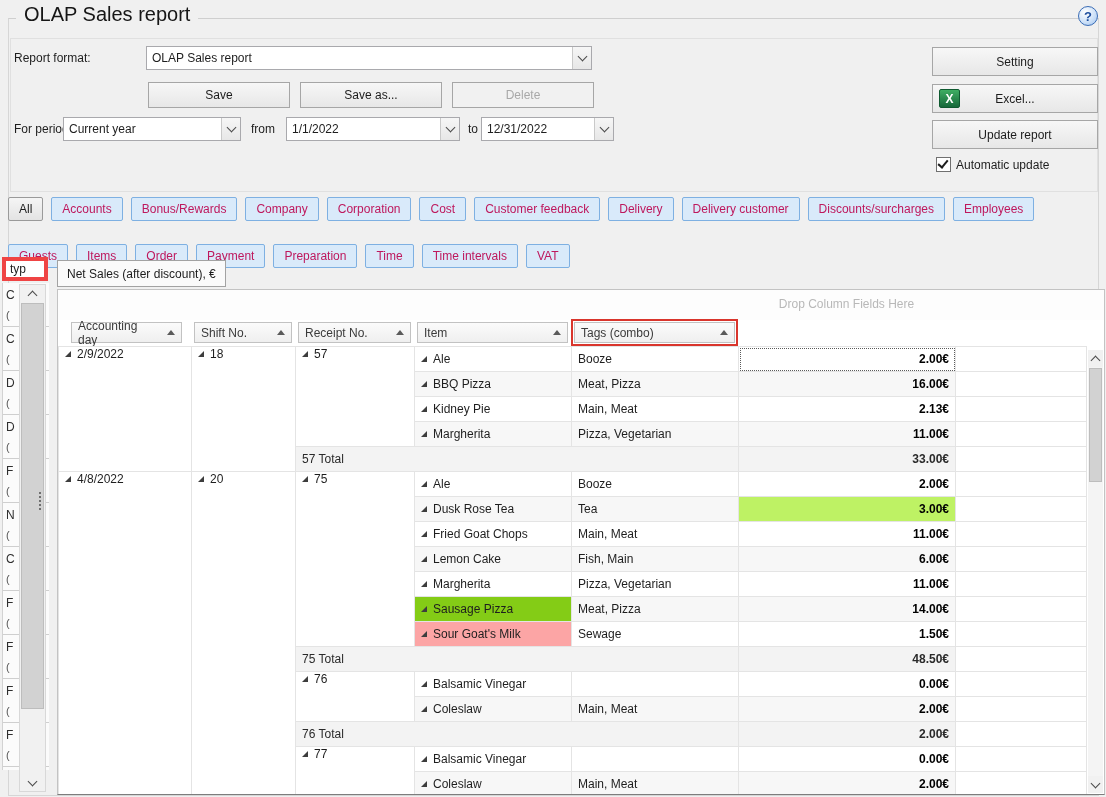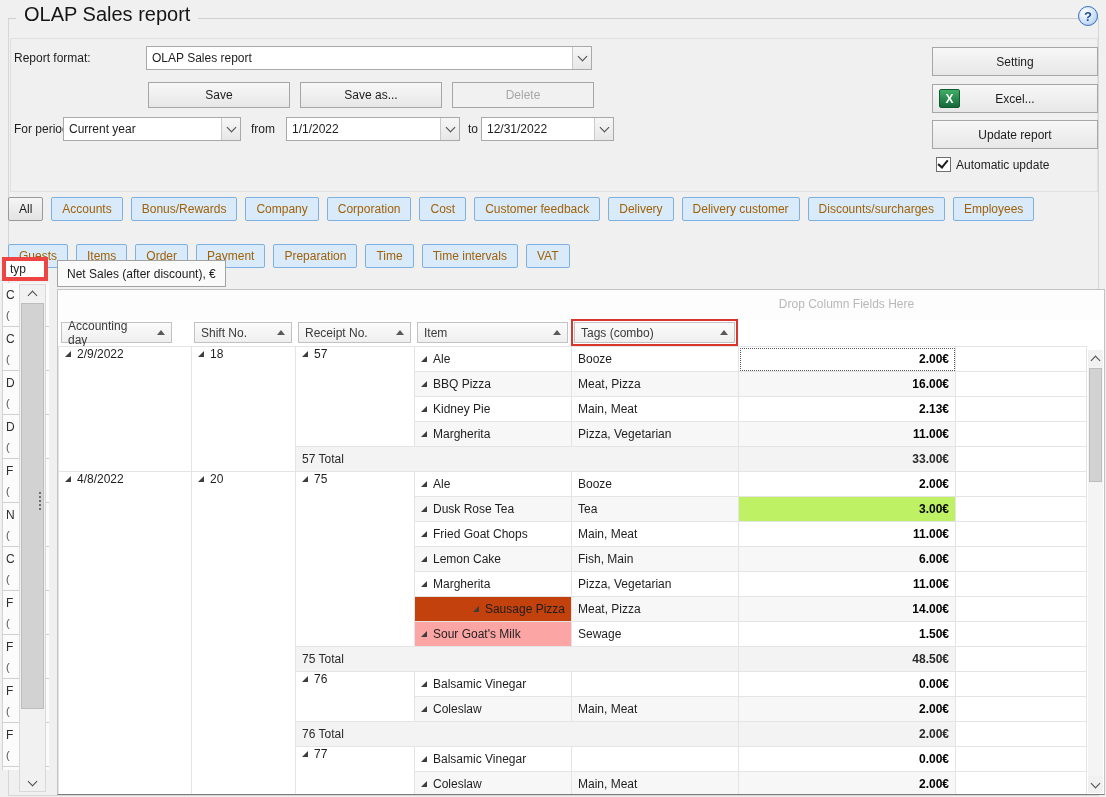--- a/index.html
+++ b/index.html
@@ -37,21 +37,21 @@
   .excel-ic::after{content:"X";}
 
   .chk-row{position:absolute;display:flex;align-items:center;gap:5px;}
   .chk{width:13px;height:13px;background:#fff;border:1px solid #707070;position:relative;cursor:pointer;}
   .chk::after{content:"";position:absolute;left:3px;top:0px;width:4px;height:8px;
     border-right:2px solid #1c1c1c;border-bottom:2px solid #1c1c1c;transform:rotate(40deg);}
 
   
   .tabs-row{position:absolute;left:8px;display:flex;gap:8px;}
   .chip{height:22px;padding:0 10px;display:flex;align-items:center;border-radius:2px;
-    background:#d9eafa;border:1px solid #7eb0e2;color:#a16207;cursor:pointer;white-space:nowrap;}
+    background:#d9eafa;border:1px solid #7eb0e2;color:#be185d;cursor:pointer;white-space:nowrap;}
   .chip.all{background:linear-gradient(#f5f5f5,#e3e3e3);border:1px solid #9a9a9a;color:#1c1c1c;}
 
   
   .fl-header{left:2px;top:257px;width:46px;height:24px;background:#fff;border:4px solid #ef4444;
     padding-left:4px;display:flex;align-items:center;overflow:hidden;box-sizing:border-box;cursor:pointer;}
   .fl-list{left:2px;top:283px;width:46px;height:487px;background:#fbfbfb;border-left:1px solid #d2d2d2;overflow:hidden;}
   .fl-item{height:44px;border-bottom:1px solid #cfcfcf;box-sizing:border-box;padding:2px 0 0 3px;
     font-size:12px;color:#2e2e2e;line-height:20px;}
   .fl-item .l2{font-size:11px;color:#555;}
   .fl-scroll{left:19px;top:284px;width:27px;height:508px;background:#f1f1f1;border:1px solid #d8d8d8;box-sizing:border-box;}
@@ -232,21 +232,21 @@
     <i></i>
     <i></i>
   </div>
 
 <div class="abs measure-chip">Net Sales (after discount), €</div>
 <div class="abs grid-box">
   <div class="drop-band">
     <span class="drop-hint">Drop Column Fields Here</span>
   </div>
   <div class="hdr-band" id="hdr-band">
-  <div class="hdr-btn" style="left: 3px; width: 111px;">
+  <div class="hdr-btn" style="left: 13px; width: 111px;">
         <span>Accounting day</span>
         <span class="sp"></span>
         <span class="sort-asc"></span>
       </div>
       <div class="hdr-btn" style="left: 136px; width: 98px;">
         <span>Shift No.</span>
         <span class="sp"></span>
         <span class="sort-asc"></span>
       </div>
       <div class="hdr-btn" style="left: 240px; width: 113px;">
@@ -335,21 +335,21 @@
           <td class="c-val" style="background: rgb(247, 247, 247);">6.00€</td>
           <td class="c-empty"></td>
         </tr>
         <tr>
           <td class="" style="background: rgb(255, 255, 255);"><i class="exp"></i>Margherita</td>
           <td class="" style="background: rgb(255, 255, 255);">Pizza, Vegetarian</td>
           <td class="c-val" style="background: rgb(255, 255, 255);">11.00€</td>
           <td class="c-empty"></td>
         </tr>
         <tr>
-          <td class="" style="background: #c2410c; text-align: right;"><i class="exp"></i>Sausage Pizza</td>
+          <td class="" style="background: #84cc16;"><i class="exp"></i>Sausage Pizza</td>
           <td class="" style="background: rgb(247, 247, 247);">Meat, Pizza</td>
           <td class="c-val" style="background: rgb(247, 247, 247);">14.00€</td>
           <td class="c-empty"></td>
         </tr>
         <tr>
           <td class="" style="background: #fca5a5;"><i class="exp"></i>Sour Goat's Milk</td>
           <td class="" style="background: rgb(255, 255, 255);">Sewage</td>
           <td class="c-val" style="background: rgb(255, 255, 255);">1.50€</td>
           <td class="c-empty"></td>
         </tr>

